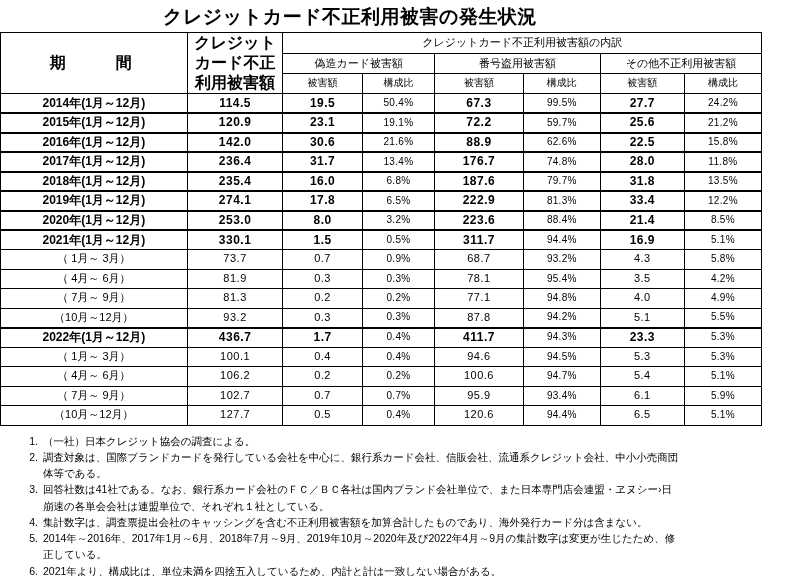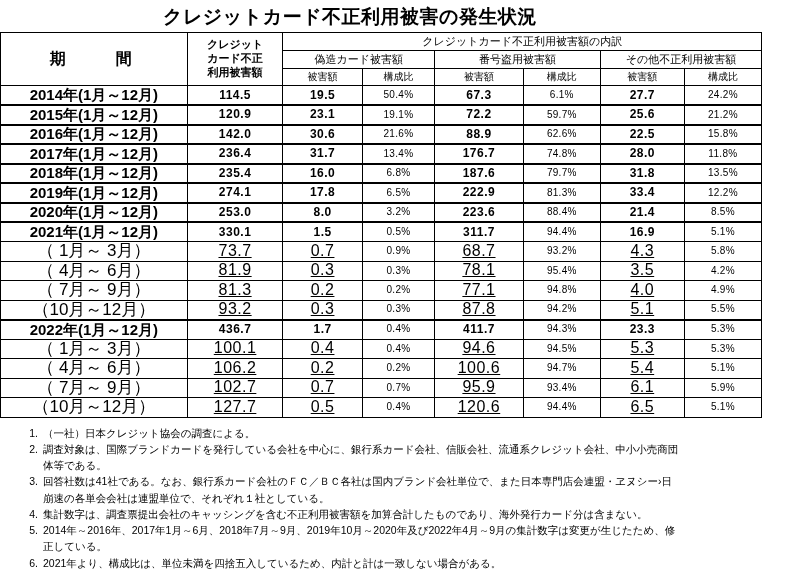--- a/index.html
+++ b/index.html
@@ -56,56 +56,55 @@
     font-size: 11px;
     height: 17px;
   }
   .hdr-period {
     font-weight: bold;
     font-size: 16px;
     letter-spacing: 6px;
   }
   .hdr-tall {
     font-weight: bold;
-    font-size: 11px;
+    font-size: 16px;
   }
   .hdr-sub {
     font-weight: normal;
     font-size: 10px;
     height: 16px;
   }
   .row-h {
     height: 19.5px;
   }
   td.period {
     text-align: left;
     font-weight: bold;
-    font-size: 15px;
+    font-size: 12px;
     padding-left: 4px;
     letter-spacing: 0px;
   }
   td.period-sub {
     text-align: center;
-    font-size: 17px;
+    font-size: 11px;
     font-weight: normal;
   }
   td.num {
     text-align: right;
     padding-right: 10px;
     font-size: 12px;
     font-weight: bold;
     letter-spacing: 0.5px;
   }
   td.num-small {
     text-align: right;
     padding-right: 10px;
-    font-size: 16px;
+    font-size: 11px;
     font-weight: normal;
     letter-spacing: 0.5px;
-    text-decoration: underline;
   }
   td.pct {
     text-align: right;
     padding-right: 10px;
     font-size: 10px;
     font-weight: normal;
     letter-spacing: 0.3px;
   }
   tr.bold-row td.num, tr.bold-row td.period {
     font-weight: bold;
@@ -174,21 +173,21 @@
         <th class="hdr-sub">構成比</th>
       </tr>
     </thead>
     <tbody id="table-body">
     <tr class="row-h bold-row">
           <td class="period">2014年(1月～12月)</td>
           <td class="num">114.5</td>
           <td class="num">19.5</td>
           <td class="pct">50.4%</td>
           <td class="num">67.3</td>
-          <td class="pct">6.1%</td>
+          <td class="pct">99.5%</td>
           <td class="num">27.7</td>
           <td class="pct">24.2%</td>
         </tr>
         <tr class="row-h bold-row thick-top">
           <td class="period">2015年(1月～12月)</td>
           <td class="num">120.9</td>
           <td class="num">23.1</td>
           <td class="pct">19.1%</td>
           <td class="num">72.2</td>
           <td class="pct">59.7%</td>

